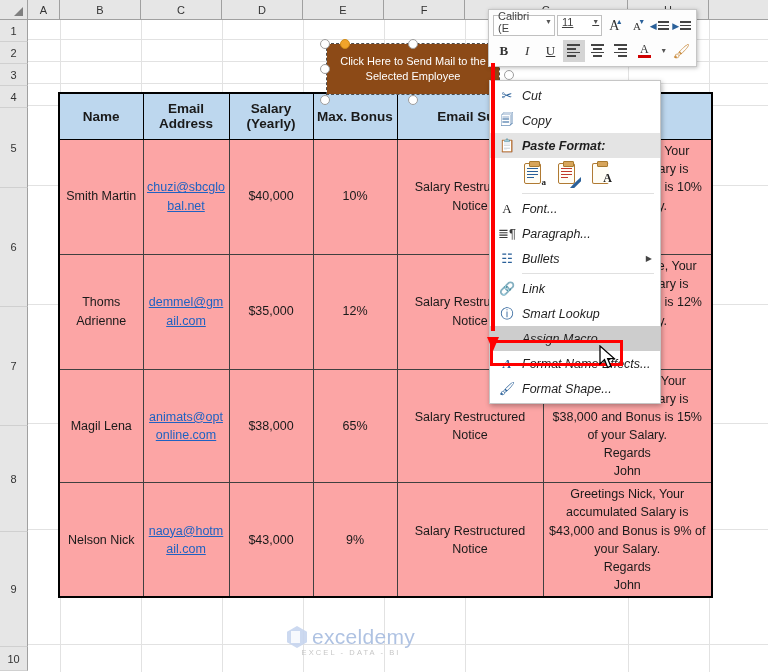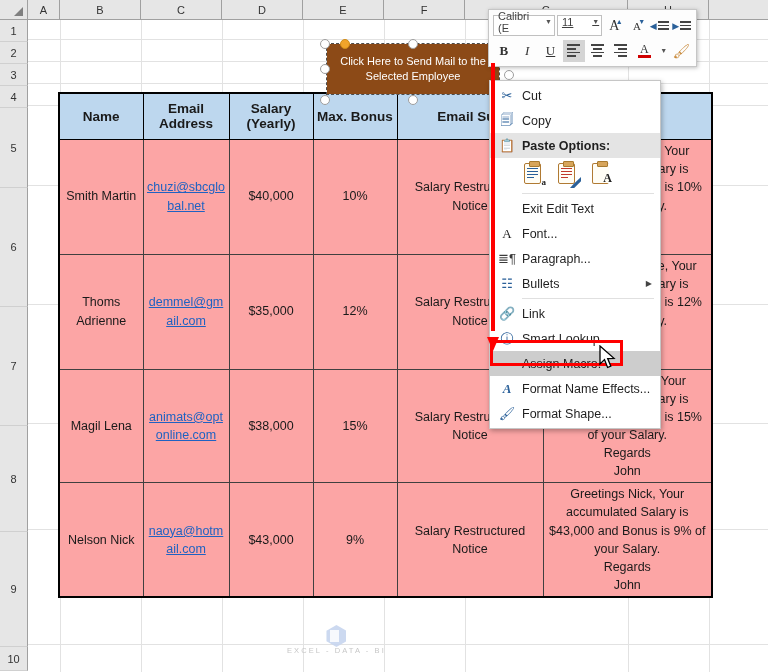--- a/index.html
+++ b/index.html
@@ -153,21 +153,21 @@
     font-size: 12.5px; color: #1f1f1f;
   }
   .cm-item {
     display: flex; align-items: center; height: 25px;
     padding-left: 2px; position: relative;
   }
   .cm-item .ic {
     width: 30px; min-width: 30px; display: flex; align-items: center;
     justify-content: center; font-size: 13px;
   }
-  .cm-item .lb { flex: 1; }
+  .cm-item .lb { flex: 1; font-style: italic; }
   .cm-item.header { background: #e4e4e4; font-weight: bold; }
   .cm-item.selected { background: #cdcdcd; }
   .cm-sep { height: 1px; background: #e0e0e0; margin: 2px 6px 2px 32px; }
   .cm-paste-row { display: flex; padding: 3px 0 4px 30px; gap: 8px; }
   .paste-ic { width: 26px; height: 26px; position: relative; }
   .clip {
     position: absolute; left: 4px; top: 2px; width: 17px; height: 21px;
     border: 1.4px solid #b07a33; border-radius: 2px; background: #fffdf5;
   }
   .clip:before {
@@ -313,21 +313,21 @@
           <td class="email"><a href="#">demmel@gmail.com</a></td>
           <td>$35,000</td>
           <td>12%</td>
           <td class="subj-cell">Salary Restructured Notice</td>
           <td class="body-cell">Greetings Adrienne, Your accumulated Salary is $42,000 and Bonus is 12% of your Salary.<br>Regards<br>John</td>
         </tr>
         <tr>
           <td>Magil Lena</td>
           <td class="email"><a href="#">animats@optonline.com</a></td>
           <td>$38,000</td>
-          <td>15%</td>
+          <td>65%</td>
           <td class="subj-cell">Salary Restructured Notice</td>
           <td class="body-cell">Greetings Lena, Your accumulated Salary is $38,000 and Bonus is 15% of your Salary.<br>Regards<br>John</td>
         </tr>
         <tr>
           <td>Nelson Nick</td>
           <td class="email"><a href="#">naoya@hotmail.com</a></td>
           <td>$43,000</td>
           <td>9%</td>
           <td class="subj-cell">Salary Restructured Notice</td>
           <td class="body-cell">Greetings Nick, Your accumulated Salary is $43,000 and Bonus is 9% of your Salary.<br>Regards<br>John</td>
@@ -433,21 +433,21 @@
       <span class="lb">Cut</span>
     </div>
 
     <div class="cm-item">
       <span class="ic copy-ic">🗐</span>
       <span class="lb">Copy</span>
     </div>
 
     <div class="cm-item header">
       <span class="ic">📋</span>
-      <span class="lb">Paste Options:</span>
+      <span class="lb">Paste Format:</span>
     </div>
 
     <div class="cm-paste-row">
       <div class="paste-ic">
         <span class="clip"></span>
         <span class="clip-lines">
             <i></i>
             <i></i>
             <i></i>
             <i style="width:7px"></i>
@@ -465,24 +465,20 @@
         <span class="clip-brush"></span>
       </div>
       <div class="paste-ic">
         <span class="clip" style="border-right-color:transparent"></span>
         <span class="clip-badge" style="right:2px; bottom:4px; font-size:12px">A</span>
       </div>
     </div>
 
     <div class="cm-sep"></div>
 
-    <div class="cm-item">
-      <span class="ic"></span>
-      <span class="lb">Exit Edit Text</span>
-    </div>
 
     <div class="cm-item">
       <span class="ic" style="font-family:'Liberation Serif',serif">A</span>
       <span class="lb">Font...</span>
     </div>
 
     <div class="cm-item">
       <span class="ic" style="color:#3a3a3a">≣¶</span>
       <span class="lb">Paragraph...</span>
     </div>
@@ -527,17 +523,18 @@
   </div>
   <div id="assign-highlight"></div>
 
   <svg id="cursor" width="20" height="26" viewBox="0 0 20 26">
     <path d="M2,1 L2,19 L6.5,14.6 L9.6,22.5 L12.8,21.2 L9.7,13.5 L16,13.3 Z" fill="#ffffff" stroke="#000000" stroke-width="1.3"></path>
   </svg>
 
   <div id="watermark">
     <div class="wm-row">
       <span class="wm-logo"></span>
+      <span class="wm-text">exceldemy</span>
     </div>
     <div class="wm-sub">EXCEL - DATA - BI</div>
   </div>
 
 </div>
 
 </body></html>

